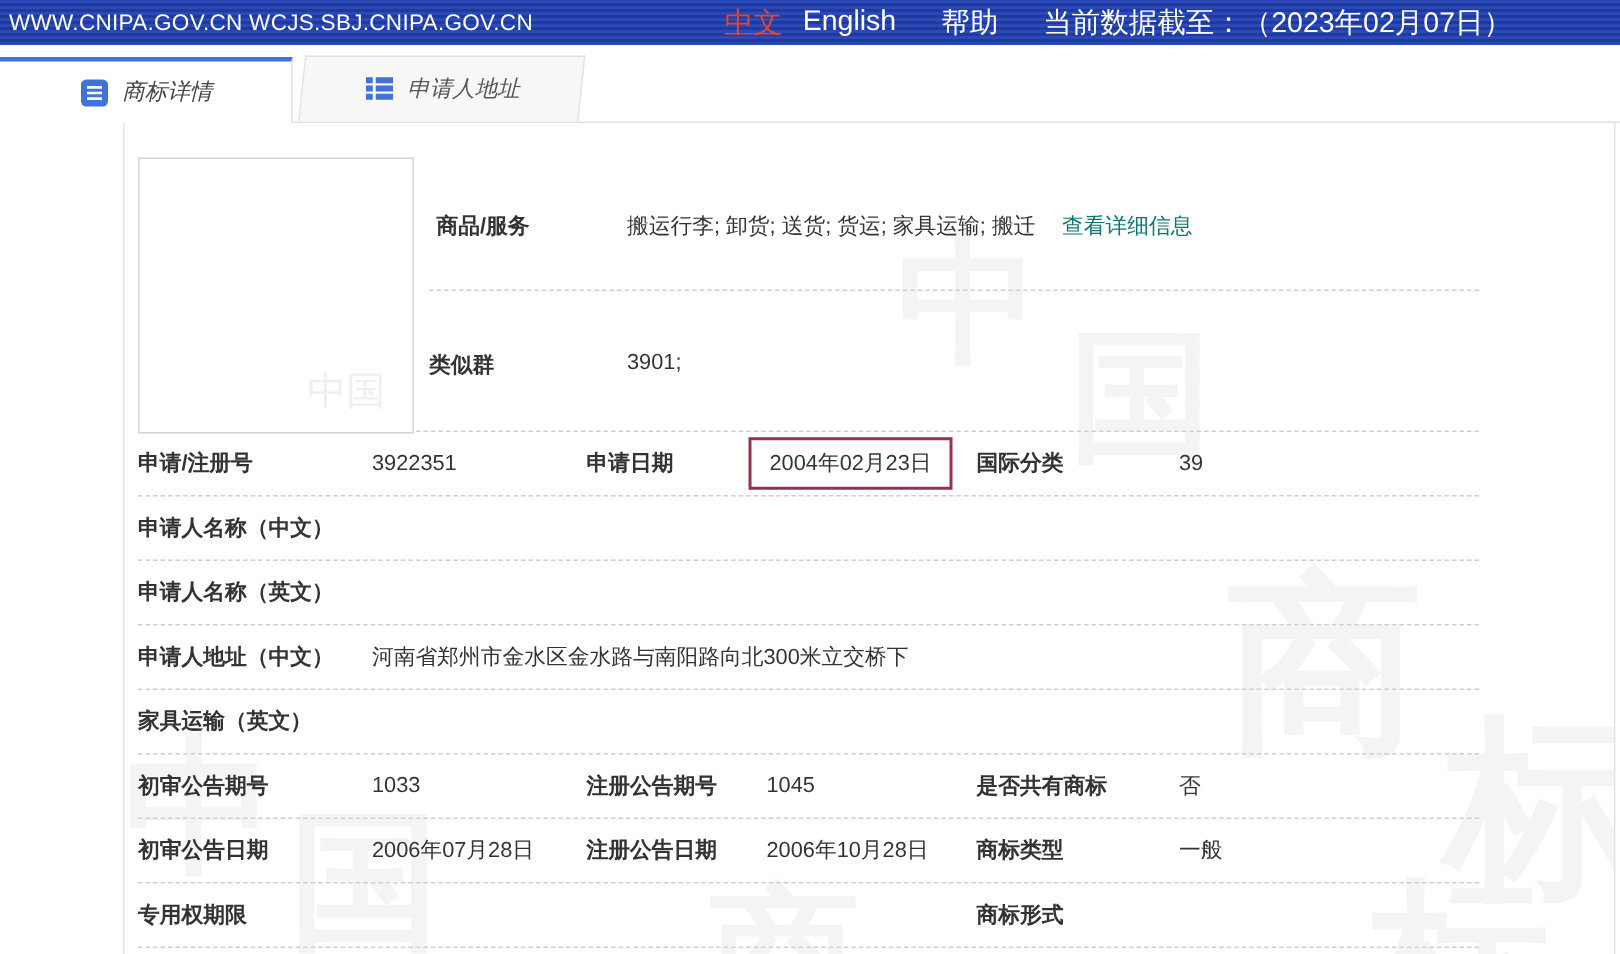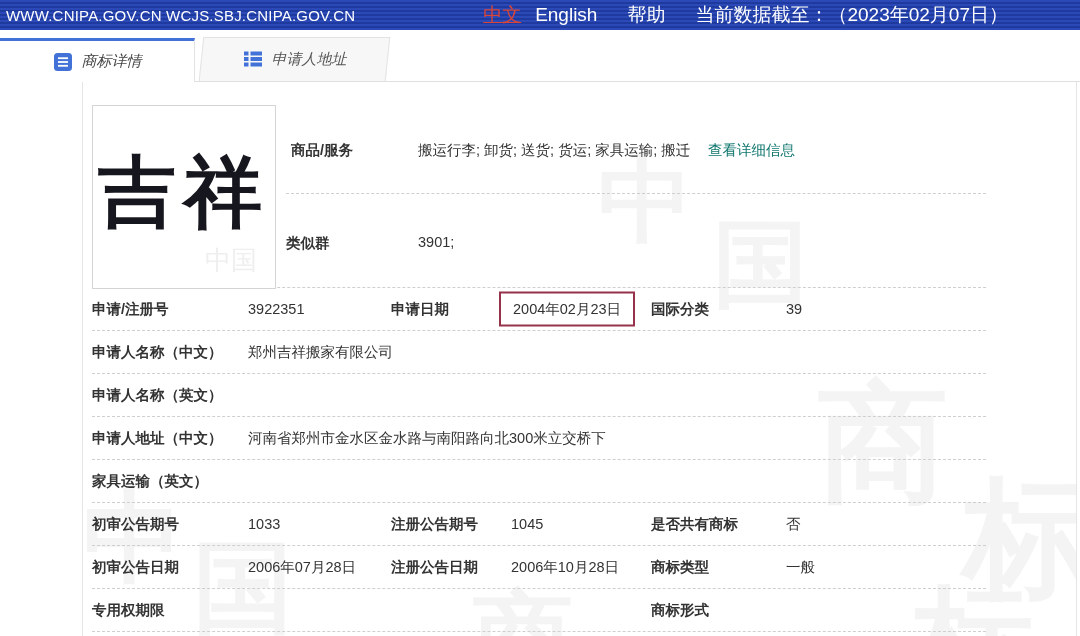--- a/index.html
+++ b/index.html
@@ -123,21 +123,20 @@
   <span class="watermark" style="left:880px; top:370px; font-size:130px;">标</span>
   <span class="watermark" style="left:0px;   top:390px; font-size:100px;">中</span>
   <span class="watermark" style="left:110px; top:440px; font-size:100px;">国</span>
   <span class="watermark" style="left:830px; top:480px; font-size:120px;">标</span>
   <span class="watermark" style="left:390px; top:490px; font-size:100px;">商</span>
 
   <div class="panel-content">
 
     <div class="top-section">
       <div class="tm-image">
-        <span class="tm-text">吉祥</span>
         <span class="tm-wm">中国</span>
       </div>
       <span class="fld-label goods-label">商品/服务</span>
       <span class="fld-value goods-value">搬运行李; 卸货; 送货; 货运; 家具运输; 搬迁</span>
       <span class="goods-link">查看详细信息</span>
       <div class="sec-sep"></div>
       <span class="fld-label similar-label">类似群</span>
       <span class="fld-value similar-value">3901;</span>
     </div>
 
@@ -147,21 +146,20 @@
         <span class="cell lbl c-l1">申请/注册号</span>
         <span class="cell c-v1">3922351</span>
         <span class="cell lbl c-l2">申请日期</span>
         <span class="cell highlight-box">2004年02月23日</span>
         <span class="cell lbl c-l3">国际分类</span>
         <span class="cell c-v3">39</span>
       </div>
 
       <div class="drow">
         <span class="cell lbl c-l1">申请人名称（中文）</span>
-        <span class="cell c-v1">郑州吉祥搬家有限公司</span>
       </div>
 
       <div class="drow">
         <span class="cell lbl c-l1">申请人名称（英文）</span>
         <span class="cell c-v1"></span>
       </div>
 
       <div class="drow">
         <span class="cell lbl c-l1">申请人地址（中文）</span>
         <span class="cell c-v1">河南省郑州市金水区金水路与南阳路向北300米立交桥下</span>

